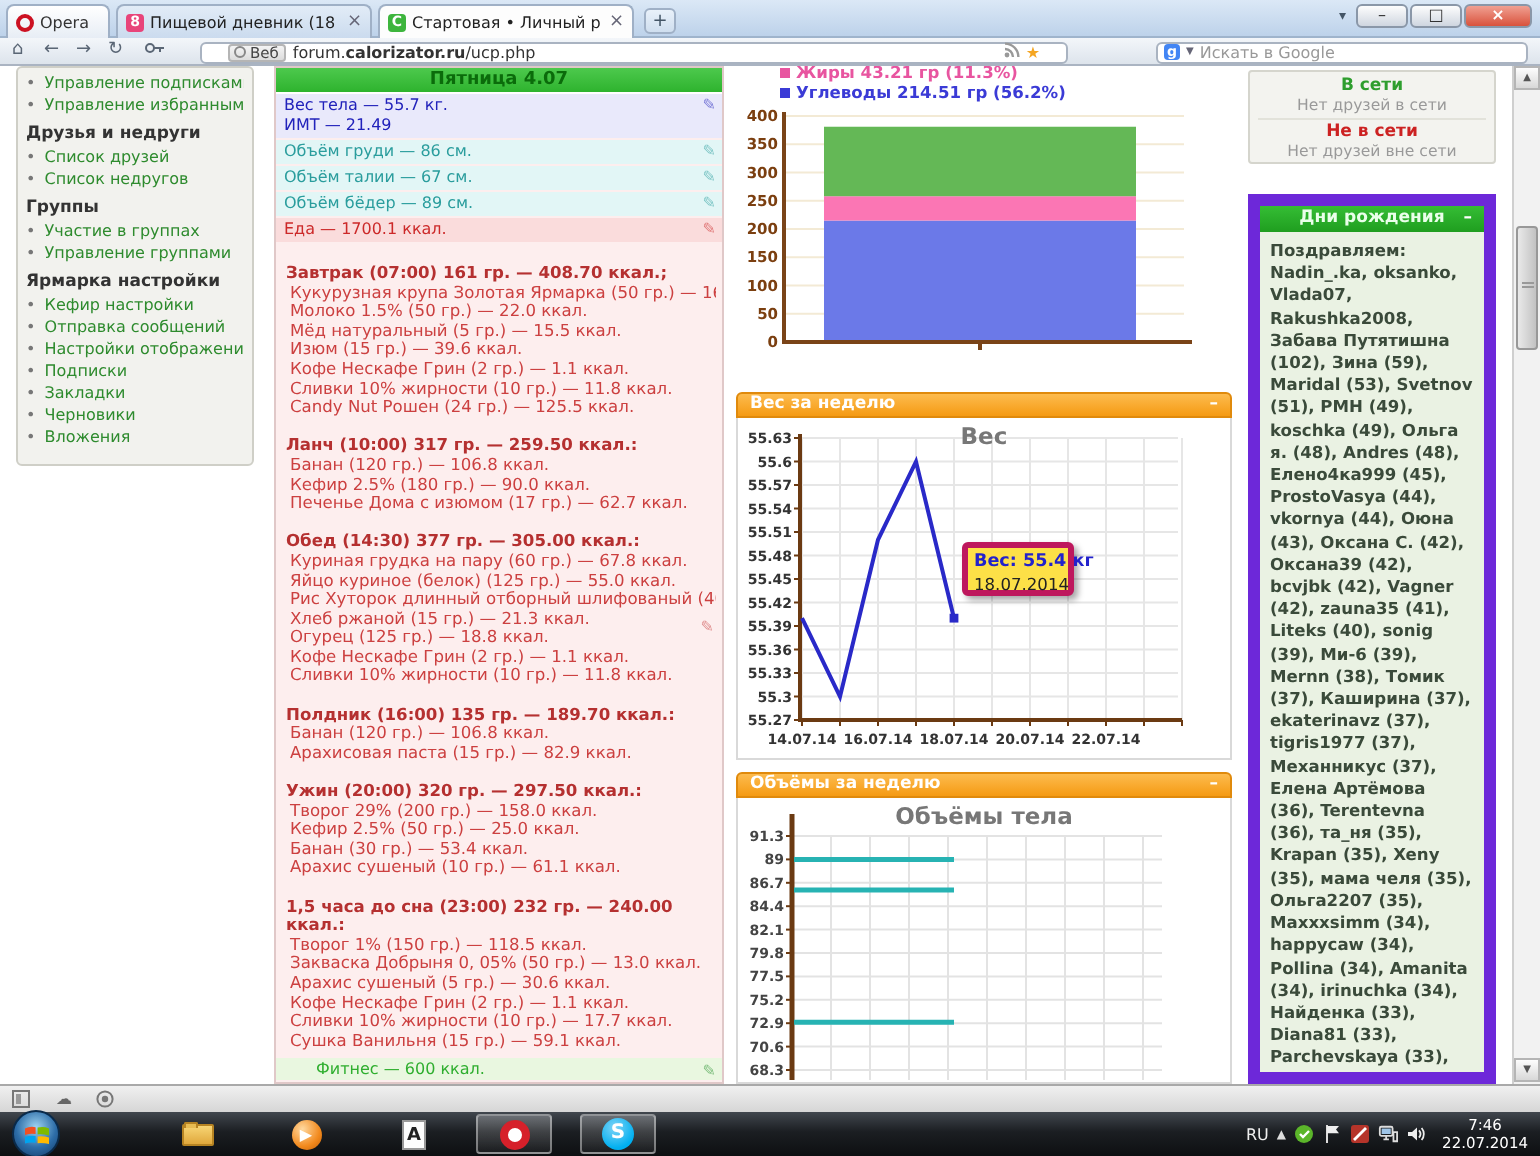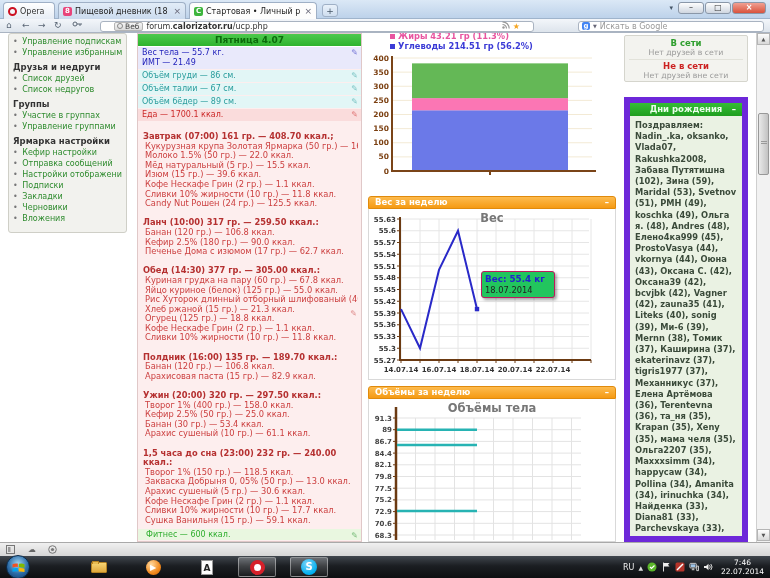--- a/index.html
+++ b/index.html
@@ -66,38 +66,38 @@
   .sum-row.weight{background:#e9e9fb;color:#2222bb;}
   .sum-row.volume{background:#e2f6f6;color:#2a9d9d;}
   .sum-row.food{background:#fadcdc;color:#cc2929;}
   .row-ic{position:absolute;right:3px;top:1px;font-size:8px;opacity:.55;}
   #meals{padding:10px 3px 0 5px;font-size:8.3px;line-height:9.6px;color:#cc4040;}
   .meal{margin-bottom:9.6px;}
   .meal-header{font-weight:bold;color:#b53030;}
   .meal-item{padding-left:2px;white-space:nowrap;overflow:hidden;}
   #og-pencil{position:absolute;right:4px;top:275px;font-size:8px;color:#e09090;}
   #fitness-row{position:absolute;left:0;right:0;top:495px;height:11px;background:#e9f7e0;color:#2fae2f;
-    font-size:8px;line-height:11px;padding:0 14px 0 8px;}
+    font-size:8px;line-height:11px;padding:0 14px 0 20px;}
   #fitness-ic{position:absolute;right:3px;top:1px;font-size:8px;color:#7fbf7f;}
   #next-day-bar{position:absolute;left:0;right:0;top:507px;height:4px;background:linear-gradient(#4dc94d,#2eb32e);}
 
   
   .chart-panel{position:absolute;background:#fff;}
   #panel-macros{left:368px;top:0;width:248px;height:163px;}
   .legend-row{position:absolute;left:22px;font-size:8.3px;font-weight:bold;display:flex;align-items:center;gap:3px;white-space:nowrap;}
   .legend-sq{width:5px;height:5px;display:inline-block;}
   #hdr-weight{top:163px;}
   #hdr-volumes{top:353px;}
   .orange-hdr{position:absolute;left:368px;width:248px;height:13px;background:linear-gradient(#fdbb4e,#f59a13);
     border:1px solid #e08a0c;border-radius:3px 3px 0 0;color:#fff;font-size:8.5px;font-weight:bold;line-height:11px;padding-left:6px;}
   .collapse-ic{position:absolute;right:6px;top:0;font-weight:bold;color:#fff;}
   #panel-weight{left:368px;top:176px;width:248px;height:171px;border:1px solid #d9d9d9;border-top:none;}
   #panel-volumes{left:368px;top:366px;width:248px;height:143px;border:1px solid #d9d9d9;border-top:none;}
   .chart-title{position:absolute;left:0;right:0;top:2px;text-align:center;color:#777;font-weight:bold;font-size:11.5px;}
-  #tooltip{position:absolute;left:112px;top:62px;width:74px;height:27px;background:#22c55e;border:1px solid #be185d;
+  #tooltip{position:absolute;left:112px;top:62px;width:56px;height:27px;background:#fde047;border:3px solid #be185d;
     border-radius:3px;box-shadow:2px 2px 3px rgba(0,0,0,.35);padding:2px 3px;}
   #tooltip .tt1{color:#2222cc;font-weight:bold;font-size:8.8px;line-height:11px;white-space:nowrap;}
   #tooltip .tt2{color:#222;font-size:8.3px;line-height:11px;}
 
   
   #online-box{position:absolute;left:624px;top:2px;width:124px;height:47px;background:#f3f3ef;
     border:1px solid #d5d5cd;border-radius:2px;text-align:center;padding-top:2px;}
   .on-hdr{font-size:8.5px;font-weight:bold;color:#2e9e2e;line-height:10px;}
   .on-sub{font-size:7.8px;color:#999;line-height:10px;border-bottom:1px solid #e2e2da;padding-bottom:1px;margin:0 4px;}
   .off-hdr{font-size:8.5px;font-weight:bold;color:#cc2222;line-height:10px;margin-top:1px;}
@@ -283,21 +283,21 @@
             <div class="meal-item">Кофе Нескафе Грин (2 гр.) — 1.1 ккал.</div>
             <div class="meal-item">Сливки 10% жирности (10 гр.) — 11.8 ккал.</div>
           </div>
           <div class="meal">
             <div class="meal-header">Полдник (16:00) 135 гр. — 189.70 ккал.:</div>
             <div class="meal-item">Банан (120 гр.) — 106.8 ккал.</div>
             <div class="meal-item">Арахисовая паста (15 гр.) — 82.9 ккал.</div>
           </div>
           <div class="meal">
             <div class="meal-header">Ужин (20:00) 320 гр. — 297.50 ккал.:</div>
-            <div class="meal-item">Творог 1% (400 гр.) — 158.0 ккал.</div>
+            <div class="meal-item">Творог 29% (200 гр.) — 158.0 ккал.</div>
             <div class="meal-item">Кефир 2.5% (50 гр.) — 25.0 ккал.</div>
             <div class="meal-item">Банан (30 гр.) — 53.4 ккал.</div>
             <div class="meal-item">Арахис сушеный (10 гр.) — 61.1 ккал.</div>
           </div>
           <div class="meal">
             <div class="meal-header">1,5 часа до сна (23:00) 232 гр. — 240.00 ккал.:</div>
             <div class="meal-item">Творог 1% (150 гр.) — 118.5 ккал.</div>
             <div class="meal-item">Закваска Добрыня 0, 05% (50 гр.) — 13.0 ккал.</div>
             <div class="meal-item">Арахис сушеный (5 гр.) — 30.6 ккал.</div>
             <div class="meal-item">Кофе Нескафе Грин (2 гр.) — 1.1 ккал.</div>

